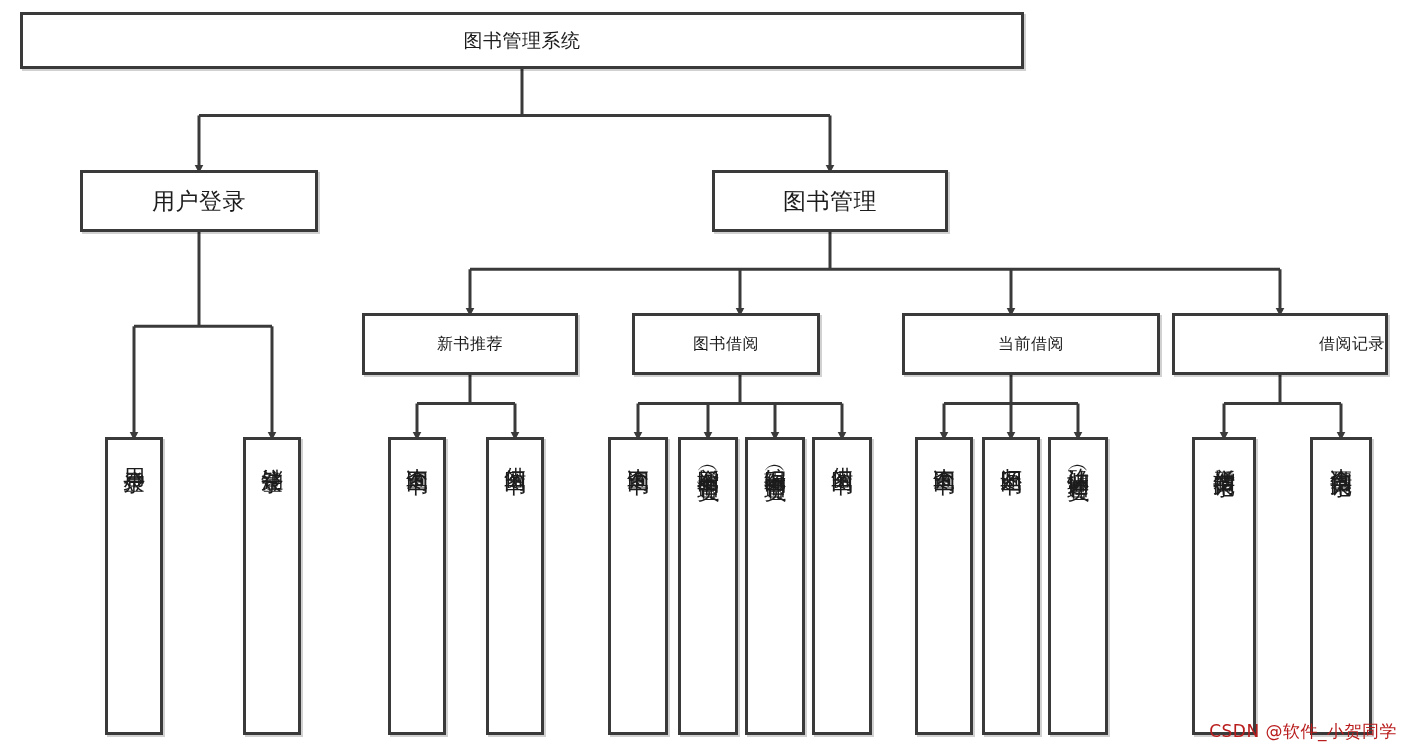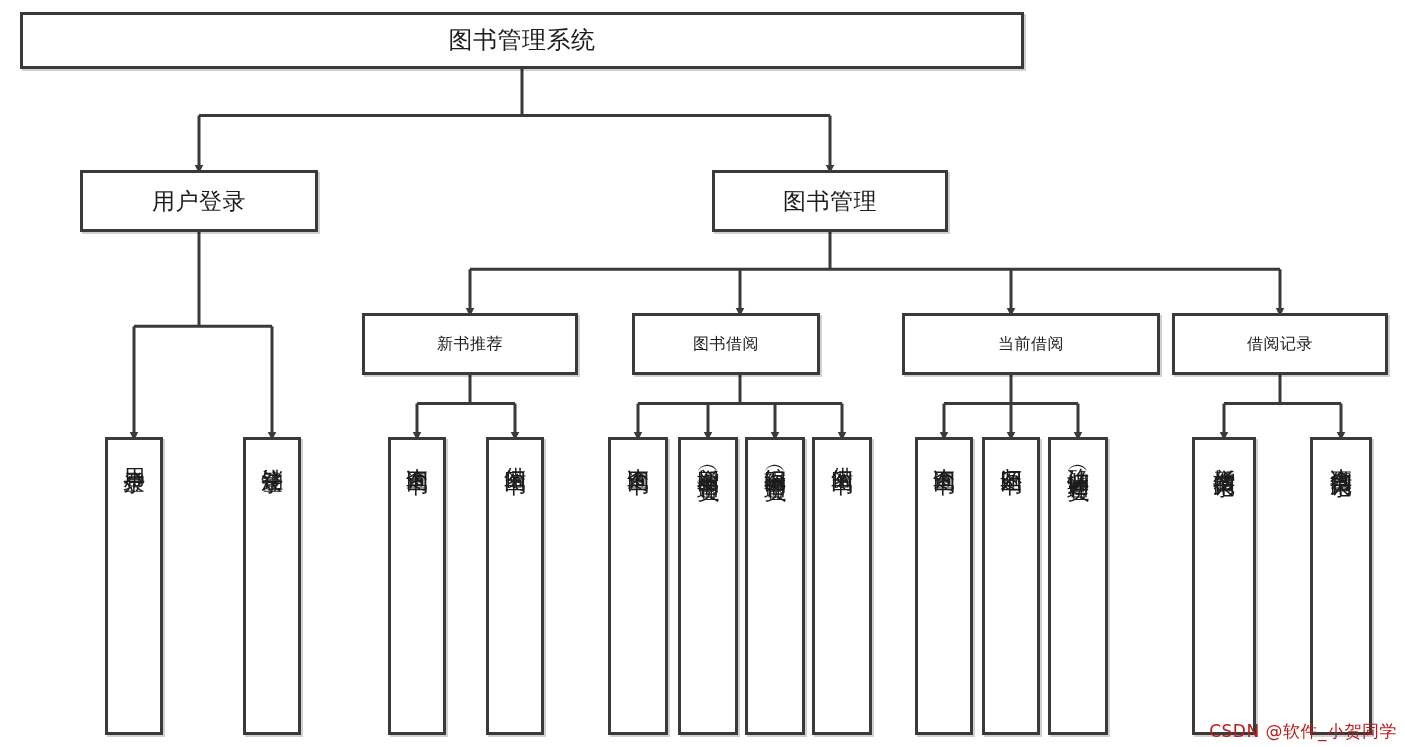--- a/index.html
+++ b/index.html
@@ -35,21 +35,21 @@
     justify-content: center;
     box-shadow: 2px 2px 0 rgba(0,0,0,0.18);
   }
   .node .label {
     color: #1c1c1c;
     letter-spacing: 0.5px;
     text-align: center;
     line-height: 1.15;
     white-space: nowrap;
   }
-  .lvl0 .label { font-size: 24px; }
+  .lvl0 .label { font-size: 19px; }
   .lvl1 .label { font-size: 23px; }
   .lvl2 .label { font-size: 16px; }
   .leaf {
     align-items: flex-start;
     justify-content: center;
     padding-top: 10px;
   }
   .leaf .label {
     writing-mode: vertical-rl;
     text-orientation: upright;
@@ -125,21 +125,21 @@
       </div>
       <div class="node lvl2" style="left: 362px; top: 313px; width: 216px; height: 62px;">
         <span class="label">新书推荐</span>
       </div>
       <div class="node lvl2" style="left: 632px; top: 313px; width: 188px; height: 62px;">
         <span class="label">图书借阅</span>
       </div>
       <div class="node lvl2" style="left: 902px; top: 313px; width: 258px; height: 62px;">
         <span class="label">当前借阅</span>
       </div>
-      <div class="node lvl2" style="left: 1172px; top: 313px; width: 216px; height: 62px;">
+      <div class="node lvl2" style="left: 1172px; top: 313px; width: 216px; height: 62px; justify-content: flex-end;">
         <span class="label">借阅记录</span>
       </div>
       <div class="node leaf" style="left: 105px; top: 437px; width: 58px; height: 298px;">
         <span class="label">用户登录</span>
       </div>
       <div class="node leaf" style="left: 243px; top: 437px; width: 58px; height: 298px;">
         <span class="label">注销登录</span>
       </div>
       <div class="node leaf" style="left: 388px; top: 437px; width: 58px; height: 298px;">
         <span class="label">查询图书</span>

